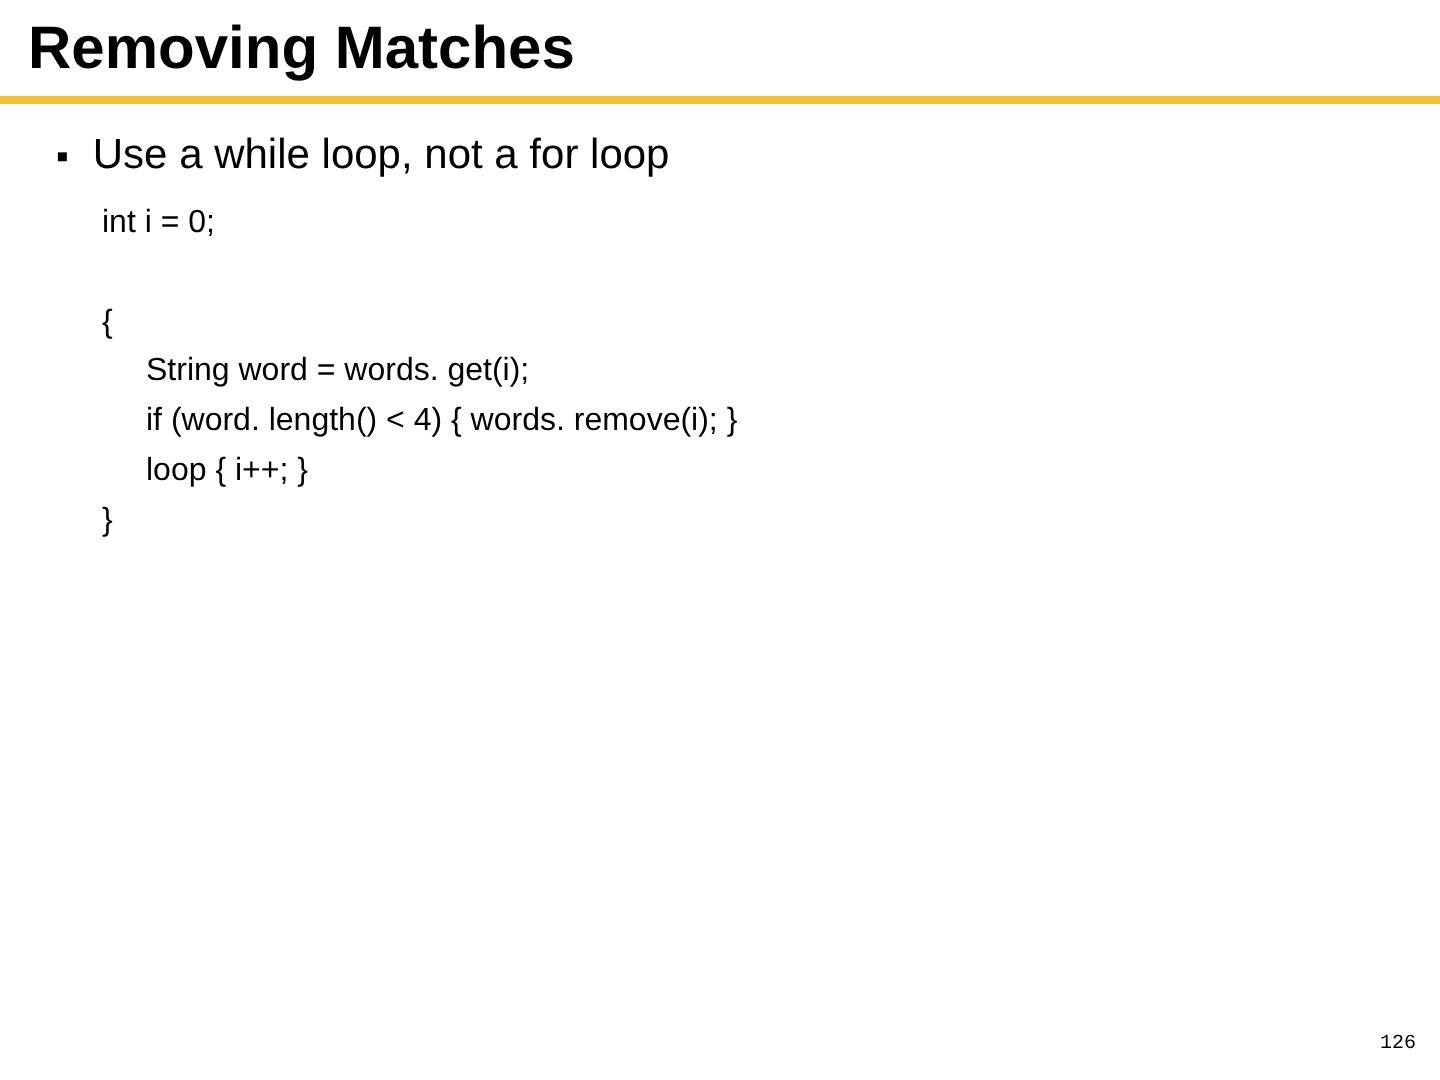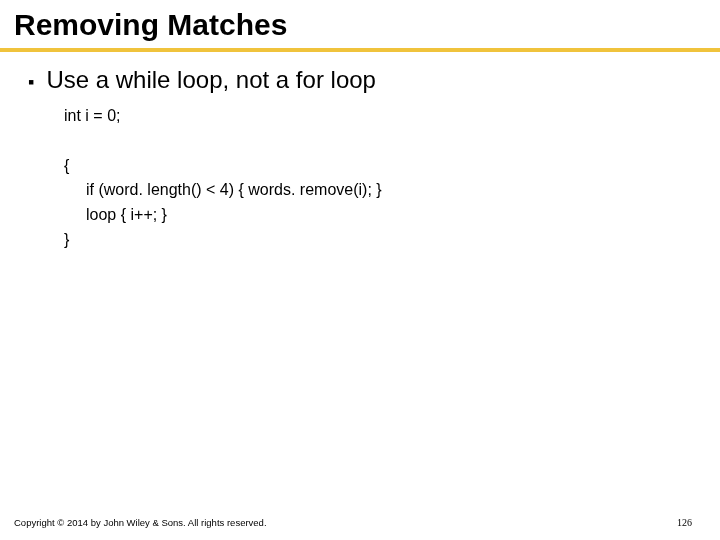--- a/index.html
+++ b/index.html
@@ -27,46 +27,46 @@
     gap: 12px;
     margin-bottom: 10px;
   }
   .bullet-mark {
     font-size: 18px;
     line-height: 1;
     color: #000;
   }
   .bullet-text {
     font-family: Verdana, Geneva, sans-serif;
-    font-size: 24px;
+    font-size: 21px;
     color: #000;
   }
   .code {
-    margin-left: 36px;
+    margin-left: 23px;
     font-family: Arial, Helvetica, sans-serif;
     font-size: 16px;
     color: #000;
     line-height: 1.55;
   }
   .code .ind1 { padding-left: 22px; display: block; }
   .footer {
     position: absolute;
     left: 14px;
     bottom: 12px;
     font-size: 9.5px;
     color: #000;
     font-family: Verdana, Geneva, sans-serif;
   }
   .pagenum {
     position: absolute;
-    right: 28px;
+    right: 12px;
     bottom: 12px;
     font-size: 10px;
     color: #000;
-    font-family: Liberation Serif, serif;
+    font-family: Liberation Mono, monospace;
   }
 </style>
 </head>
 <body>
 
 <div class="slide">
 
   <div class="title">Removing Matches</div>
   <div class="rule"></div>
 
@@ -74,22 +74,22 @@
 
     <div class="bullet-row">
       <span class="bullet-mark">▪</span>
       <span class="bullet-text">Use a while loop, not a for loop</span>
     </div>
 
     <div class="code">
       <span>int i = 0;</span><br>
       <br>
       <span>{</span><br>
+      <span class="ind1">String word = words. get(i);</span>
       <span class="ind1">if (word. length() &lt; 4) { words. remove(i); }</span>
       <span class="ind1">loop { i++; }</span>
       <span>}</span>
     </div>
 
   </div>
 
-  <div class="footer">Copyright © 2014 by John Wiley &amp; Sons. All rights reserved.</div>
   <div class="pagenum">126</div>
 </div>
 
 </body></html>

